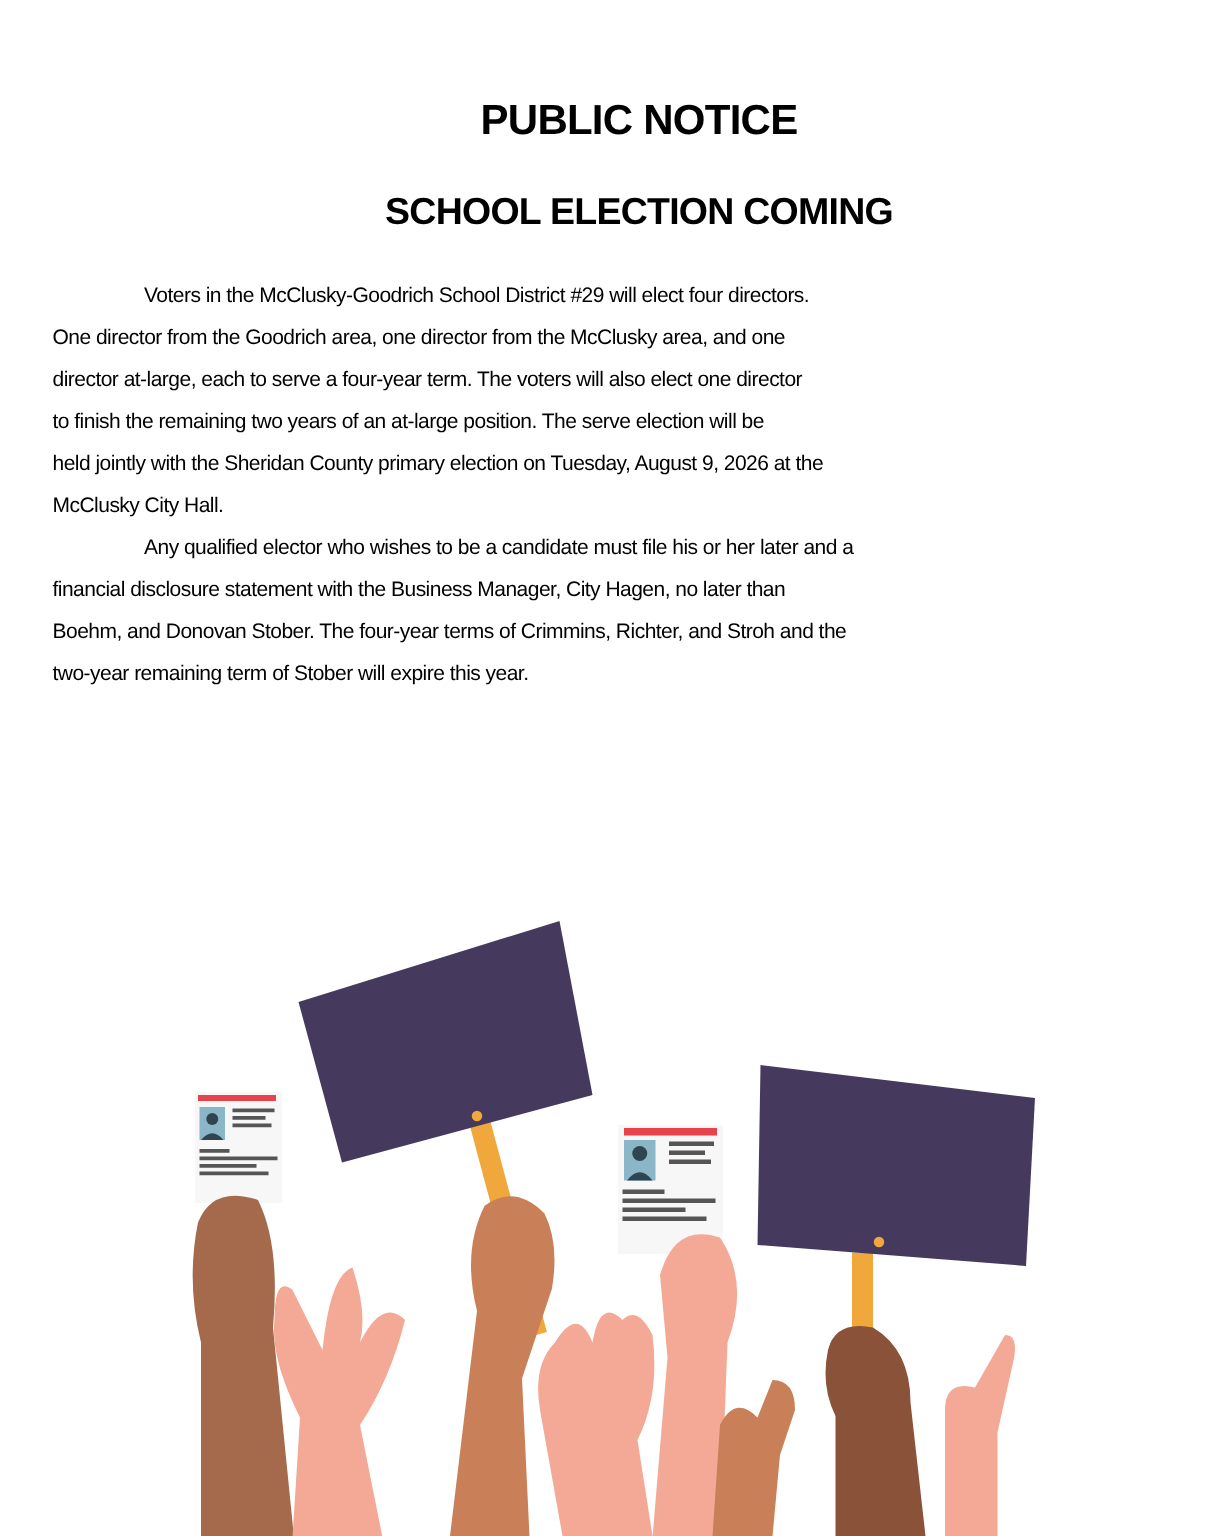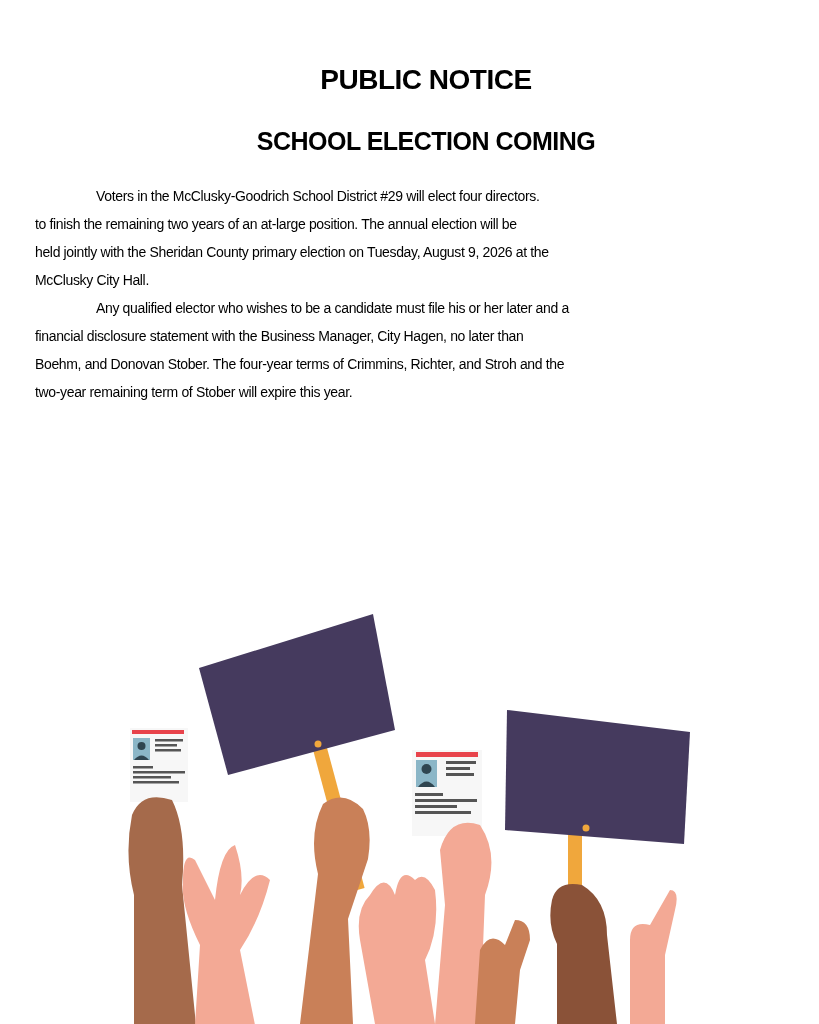--- a/index.html
+++ b/index.html
@@ -17,21 +17,23 @@
 </style>
 </head>
 <body>
 
 <div class="title t1">PUBLIC NOTICE</div>
 <div class="title t2">SCHOOL ELECTION COMING</div>
 
 <div class="body">
   <div>
     <span class="line indent">Voters in the McClusky-Goodrich School District #29 will elect four directors.</span>
-    <span class="line">to finish the remaining two years of an at-large position. The annual election will be</span>
+    <span class="line">One director from the Goodrich area, one director from the McClusky area, and one</span>
+    <span class="line">director at-large, each to serve a four-year term. The voters will also elect one director</span>
+    <span class="line">to finish the remaining two years of an at-large position. The serve election will be</span>
     <span class="line">held jointly with the Sheridan County primary election on Tuesday, August 9, 2026 at the</span>
     <span class="line">McClusky City Hall.</span>
   </div>
   <div>
     <span class="line indent">Any qualified elector who wishes to be a candidate must file his or her later and a</span>
     <span class="line">financial disclosure statement with the Business Manager, City Hagen, no later than</span>
   </div>
   <div>
     <span class="line">Boehm, and Donovan Stober.  The four-year terms of Crimmins, Richter, and Stroh and the</span>
     <span class="line">two-year remaining term of Stober will expire this year.</span>

